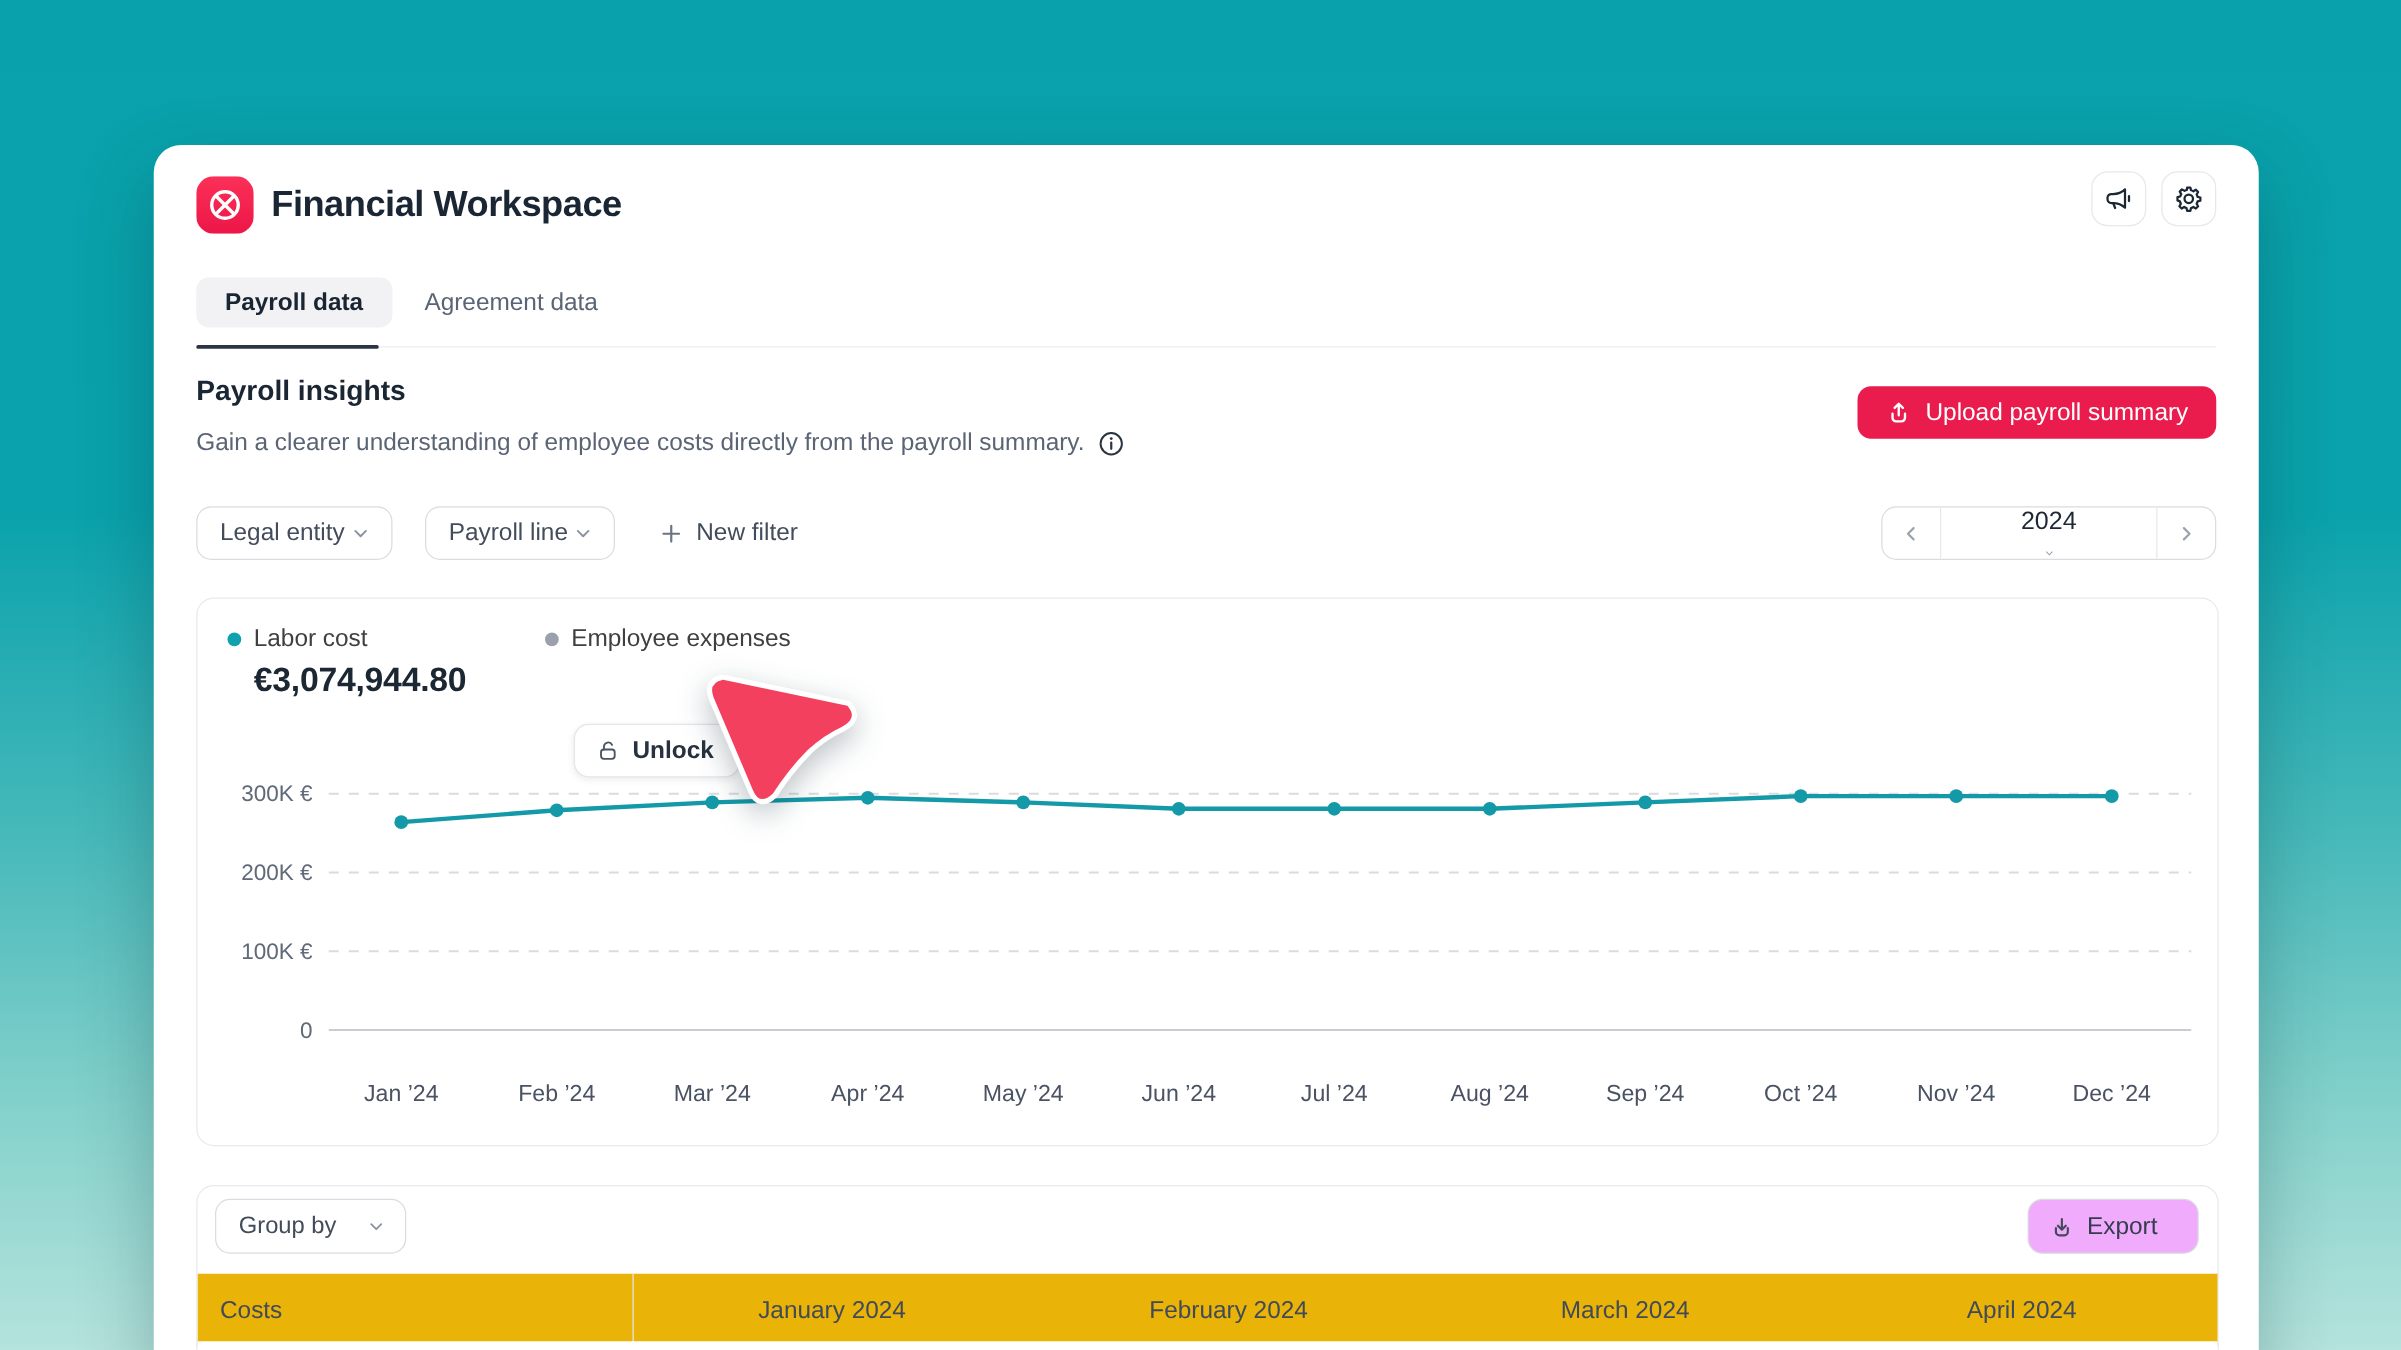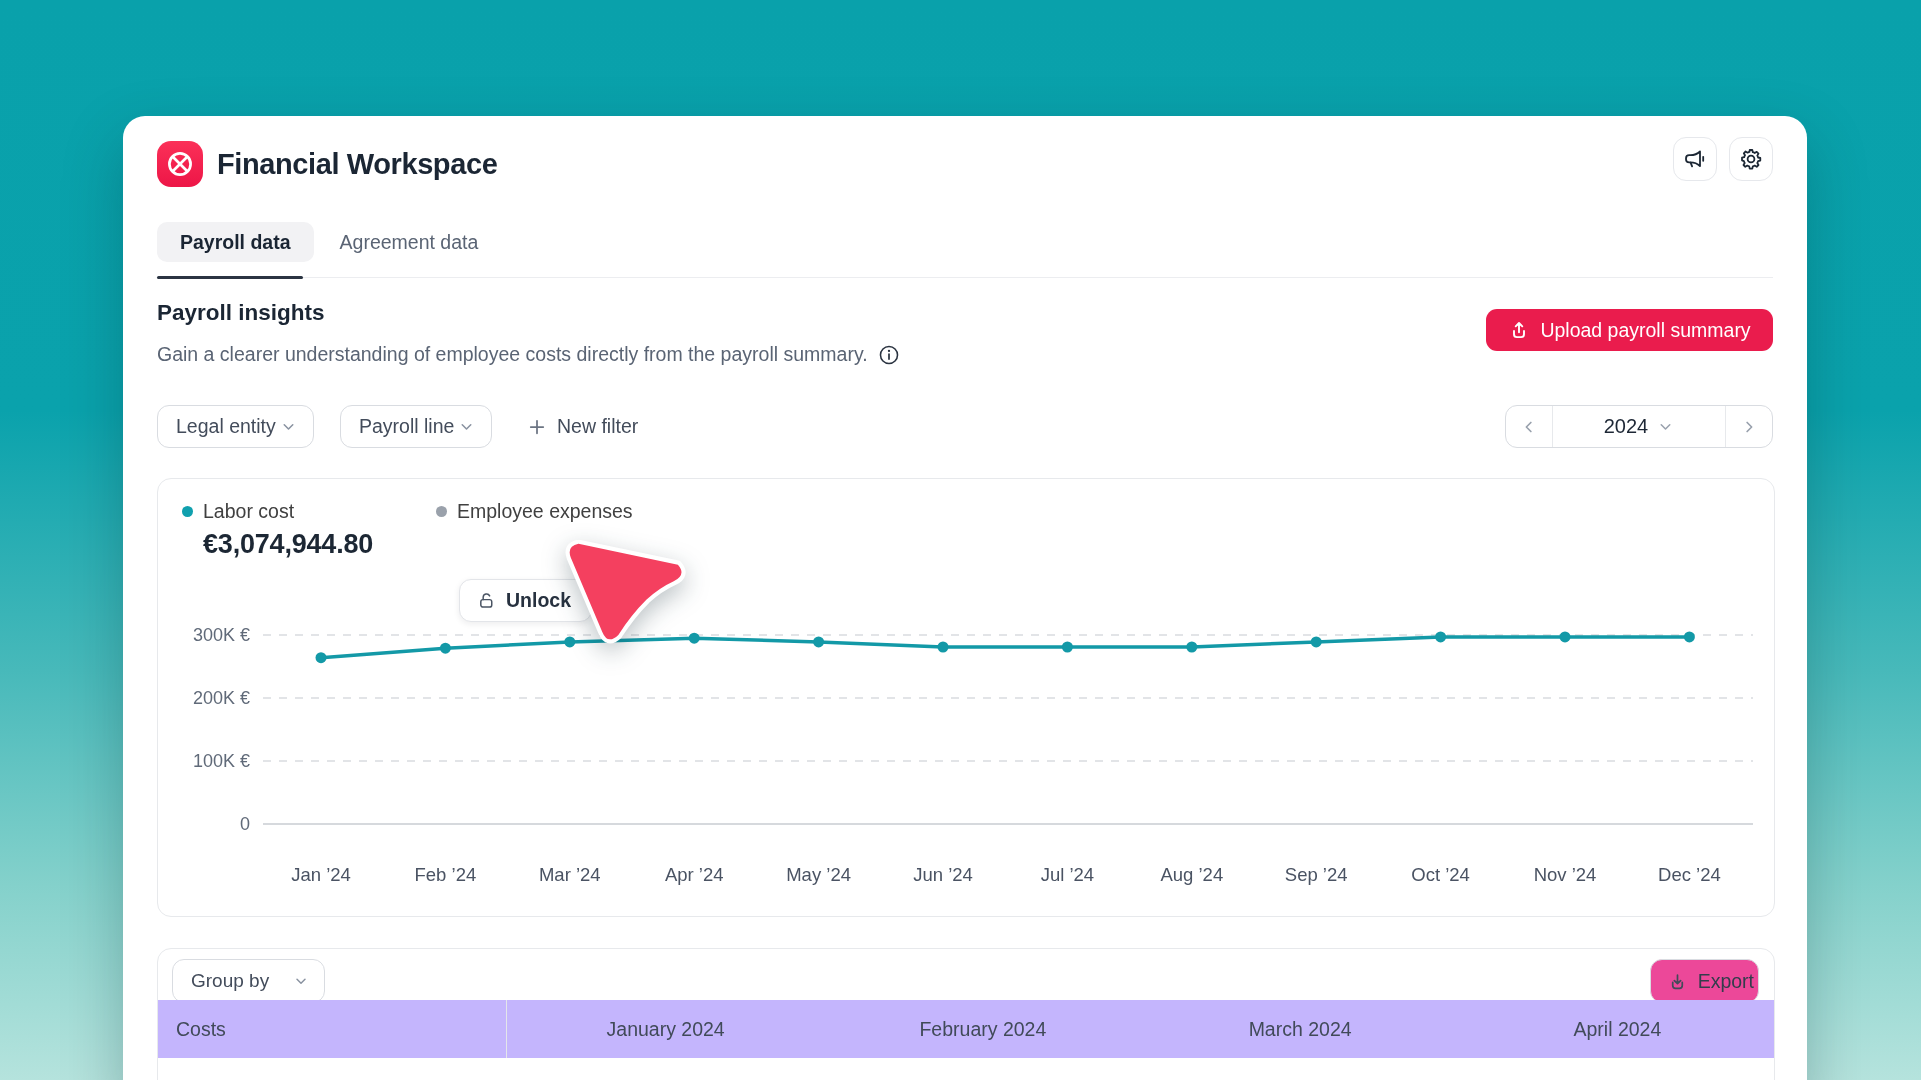--- a/index.html
+++ b/index.html
@@ -59,21 +59,21 @@
   }
   .new-filter {
     position:absolute; left:370px; top:0; height:43px; display:flex; align-items:center; gap:10px;
     font-size:19.5px; color:#434c5b; cursor:pointer;
   }
   .year-nav {
     position:absolute; right:0; top:0; width:268px; height:43px;
     border:1.5px solid #d9dce1; border-radius:12px; background:#fff;
     display:flex; align-items:stretch; overflow:hidden;
   }
-  .year-seg { display:flex; align-items:center; justify-content:center; cursor:pointer; }
+  .year-seg { display:flex; align-items:center; justify-content:center; cursor:pointer;flex-direction:column; }
   .year-prev, .year-next { width:46px; }
   .year-center { flex:1; gap:9px; border-left:1px solid #e7e9ec; border-right:1px solid #e7e9ec;
     font-size:20px; font-weight:500; color:#1d2735; }
 
   
   .chart-card {
     position:absolute; left:34px; top:362px; width:1618px; height:439px;
     border:1px solid #e7e9ec; border-radius:14px; background:#fff;
   }
   .legend-dot { width:11px; height:11px; border-radius:50%; display:inline-block; }
@@ -104,26 +104,26 @@
   .table-card {
     position:absolute; left:34px; top:832px; width:1618px; height:175px;
     border:1px solid #e7e9ec; border-radius:14px; background:#fff; overflow:hidden;
   }
   .group-by-pill {
     position:absolute; left:14px; top:10px; height:44px; padding:0 15px 0 18px;
     border:1.5px solid #d9dce1; border-radius:12px; background:#fff;
     display:flex; align-items:center; gap:24px; font-size:19px; color:#434c5b; cursor:pointer;
   }
   .export-btn {
-    position:absolute; right:15px; top:10px; height:44px; padding:0 4px 0 16px;
-    border:1.5px solid #d9dce1; border-radius:12px; background:#ec4899;
+    position:absolute; right:15px; top:10px; height:44px; padding:0 32px 0 16px;
+    border:1.5px solid #d9dce1; border-radius:12px; background:#f0abfc;
     display:flex; align-items:center; gap:10px; font-size:19.5px; color:#333d4c; cursor:pointer;
   }
-  .table-header { position:absolute; left:0; top:51px; width:1618px; height:58px;
-    background:#c4b5fd; display:flex; align-items:center; font-size:19.5px; color:#414a59; }
+  .table-header { position:absolute; left:0; top:70px; width:1618px; height:58px;
+    background:#eab308; display:flex; align-items:center; font-size:19.5px; color:#414a59; }
   .th-costs { width:349px; padding-left:18px; border-right:1px solid #e4e6ea; height:58px;
     display:flex; align-items:center; }
   .th-month { flex:1; text-align:center; }
   .table-body-strip { position:absolute; left:0; top:124px; width:1618px; height:51px; background:#fff; }
 
   svg .stroke { fill:none; stroke-linecap:round; stroke-linejoin:round; }
 </style>
 </head>
 <body>
 

